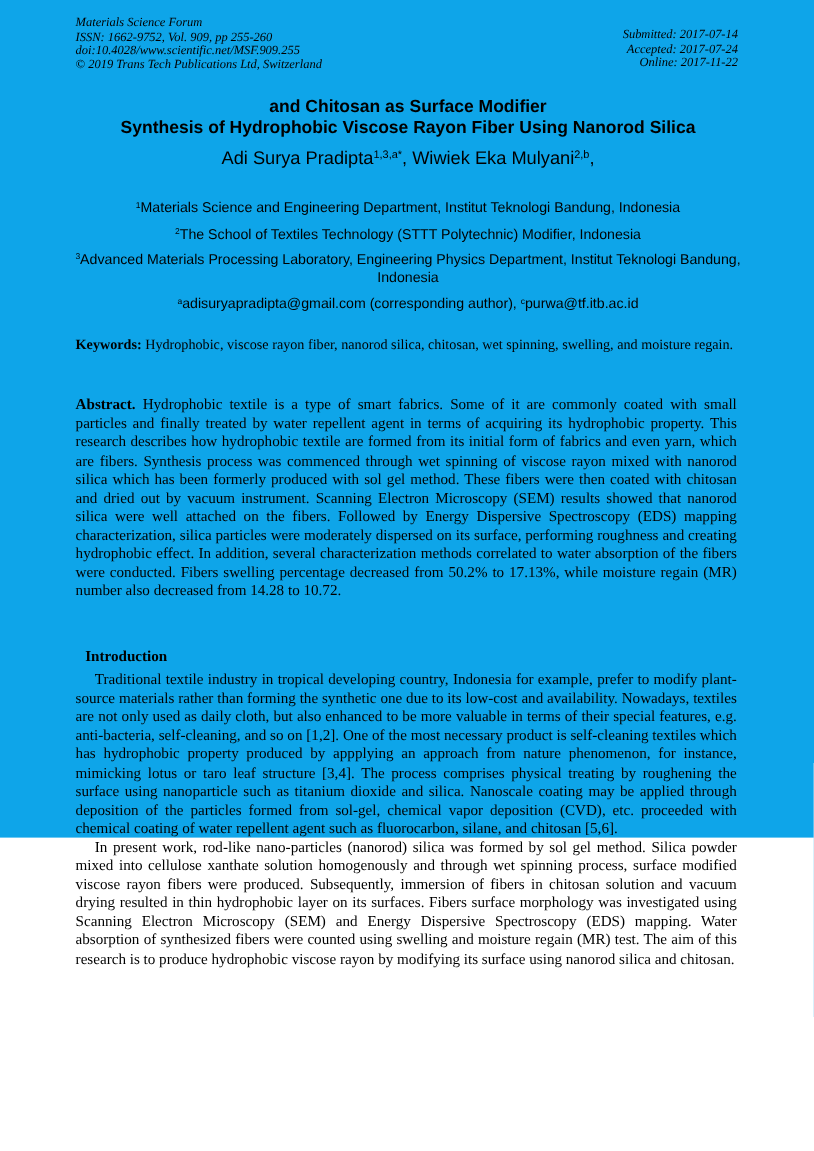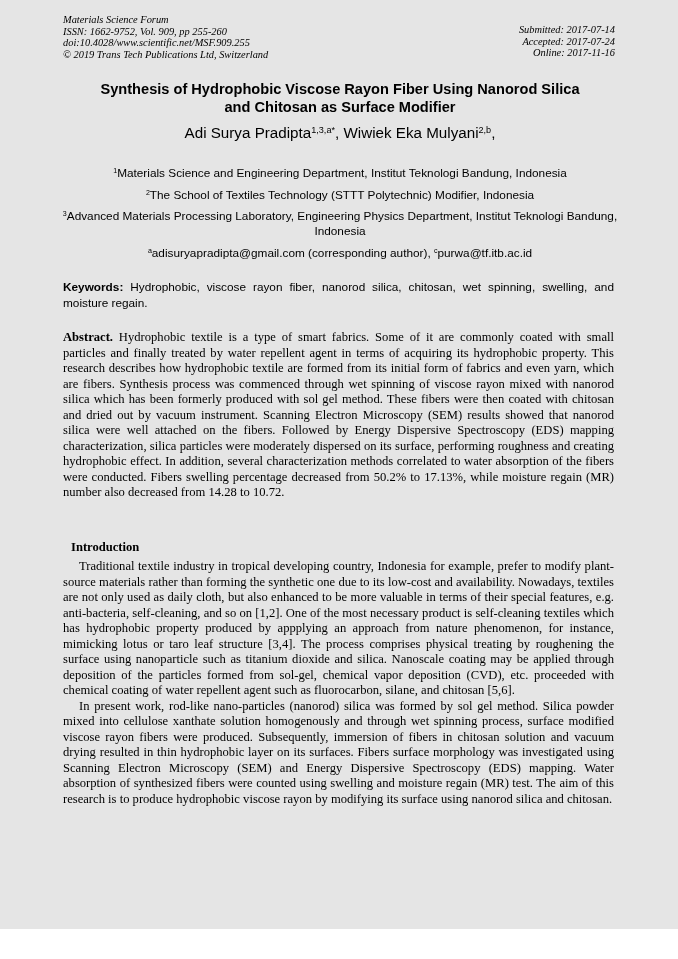--- a/index.html
+++ b/index.html
@@ -11,22 +11,22 @@
       width: 678px;
       height: 959px;
       position: relative;
       overflow: hidden;
       color: #000;
     }
     .page {
       position: absolute;
       left: 0; top: 0;
       width: 678px;
-      height: 929px;
-      background: #e5e5e5;
+      height: 698px;
+      background: #0ea5e9;
     }
     .header-left {
       position: absolute;
       left: 63px;
       top: 14px;
       font-family: "Liberation Serif", serif;
       font-style: italic;
       font-size: 10.4px;
       line-height: 11.6px;
     }
@@ -89,21 +89,21 @@
       text-align: center;
       font-family: "Liberation Sans", sans-serif;
       font-size: 11.8px;
       line-height: 15px;
     }
     .keywords {
       position: absolute;
       left: 63px;
       width: 551px;
       top: 280px;
-      font-family: Liberation Sans, sans-serif;
+      font-family: Liberation Serif, serif;
       font-size: 11.8px;
       line-height: 15.5px;
       text-align: justify;
     }
     .keywords .kw-label { font-weight: bold; }
 
     .abstract {
       position: absolute;
       left: 63px;
       width: 551px;
@@ -147,26 +147,26 @@
   <div class="header-left">
     <div>Materials Science Forum</div>
     <div>ISSN: 1662-9752, Vol. 909, pp 255-260</div>
     <div>doi:10.4028/www.scientific.net/MSF.909.255</div>
     <div>© 2019 Trans Tech Publications Ltd, Switzerland</div>
   </div>
 
   <div class="header-right">
     <div>Submitted: 2017-07-14</div>
     <div>Accepted: 2017-07-24</div>
-    <div>Online: 2017-11-16</div>
+    <div>Online: 2017-11-22</div>
   </div>
 
   <div class="title">
+    <div>and Chitosan as Surface Modifier</div>
     <div>Synthesis of Hydrophobic Viscose Rayon Fiber Using Nanorod Silica</div>
-    <div>and Chitosan as Surface Modifier</div>
   </div>
 
   <div class="authors">
     <div>
       <span>Adi Surya Pradipta</span><sup>1,3,a*</sup><span>, </span><span>Wiwiek Eka Mulyani</span><sup>2,b</sup><span>,</span>
     </div>
   </div>
 
   <div class="affil affil-1">
     <sup>1</sup><span>Materials Science and Engineering Department, Institut Teknologi Bandung, Indonesia</span>

